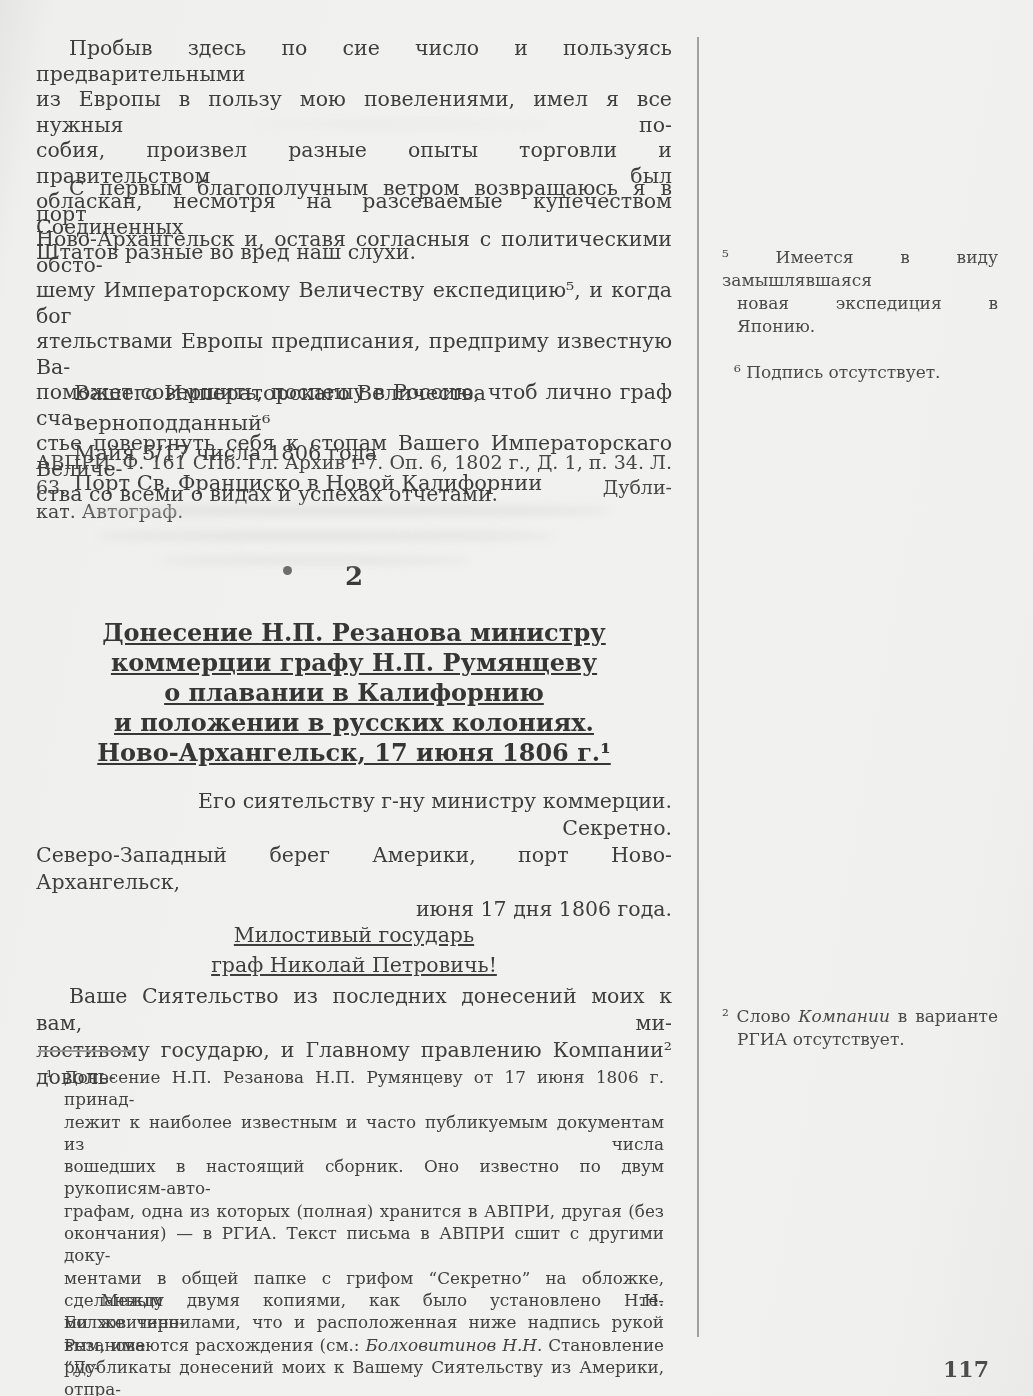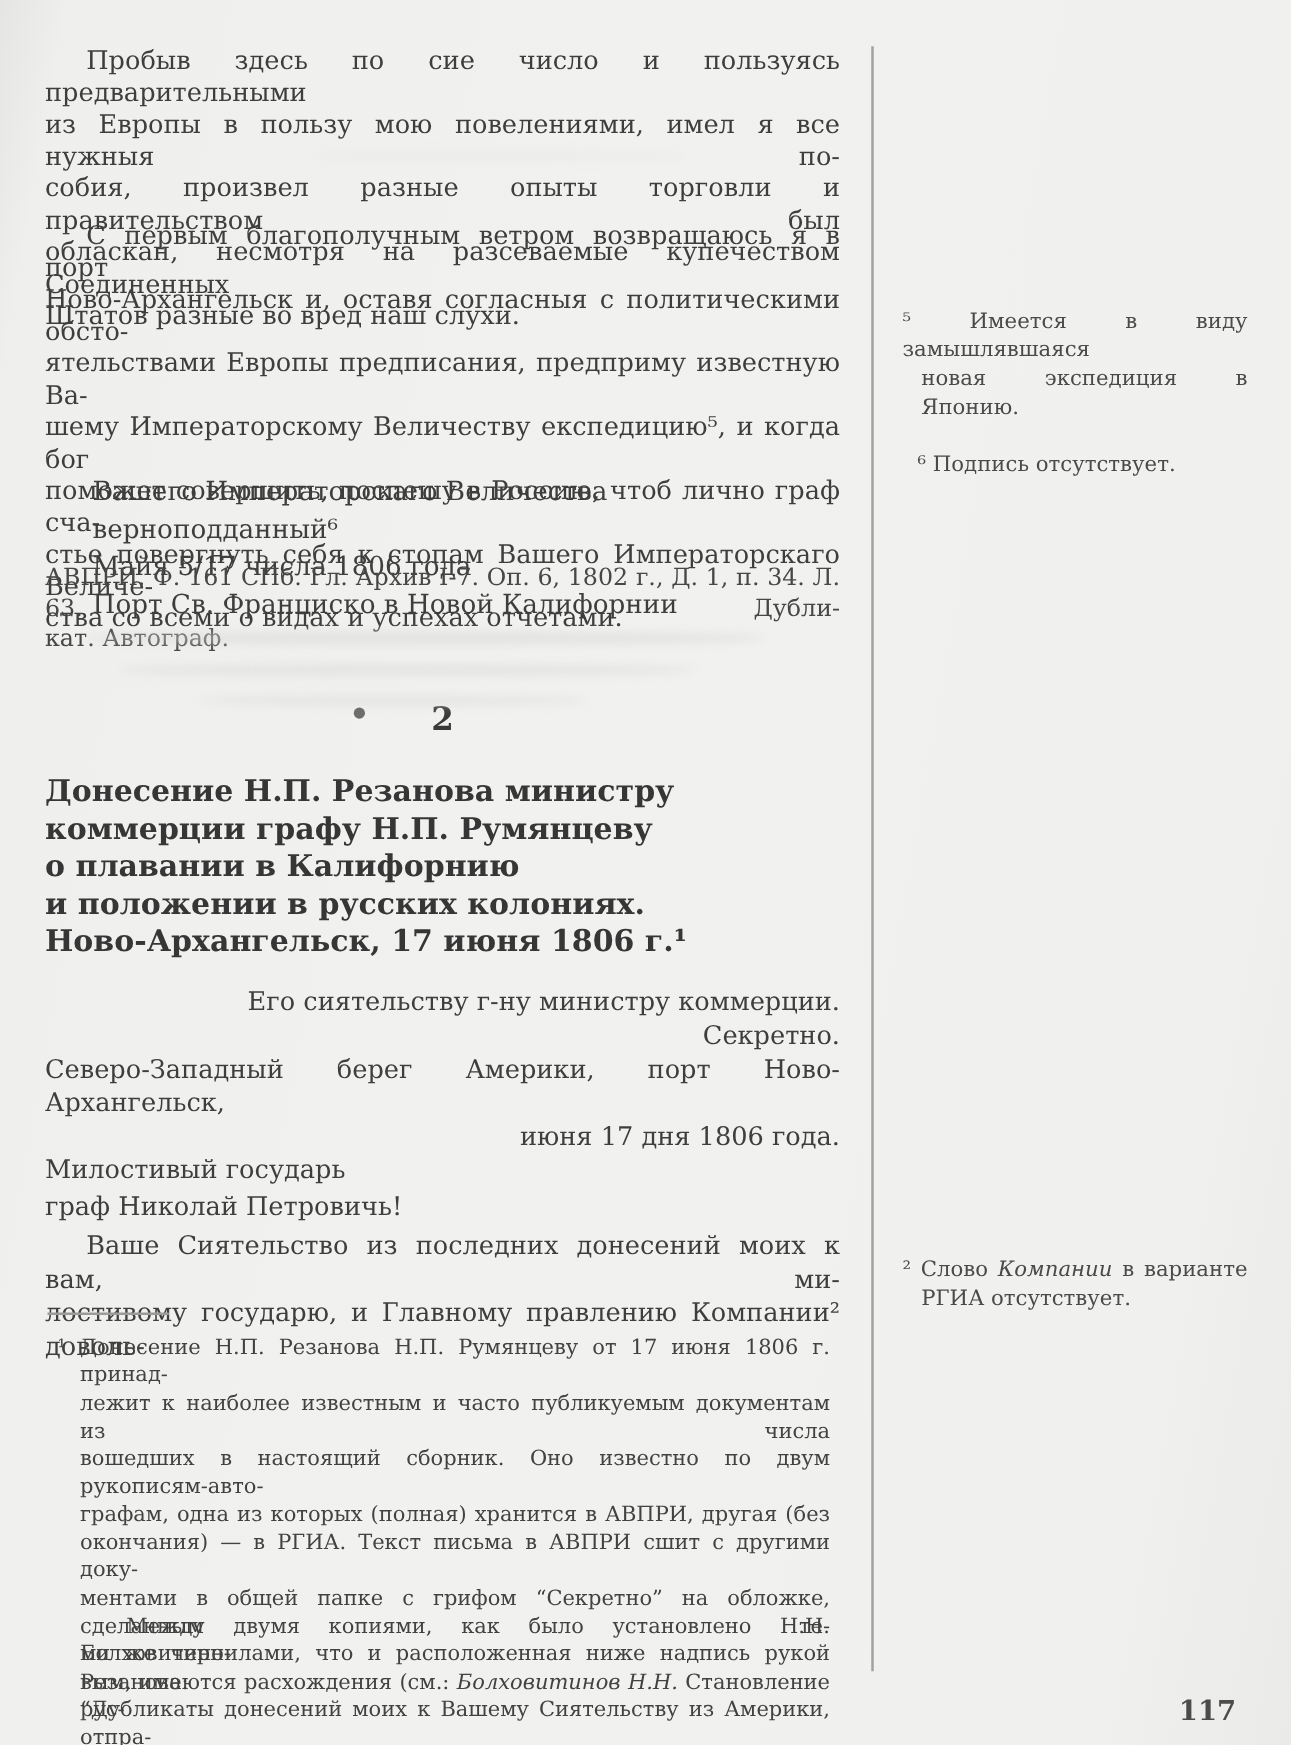--- a/index.html
+++ b/index.html
@@ -11,21 +11,21 @@
     font-family:"DejaVu Serif","Liberation Serif",serif;
     color:#3e3e3e;
     overflow:hidden;
   }
   .block{position:absolute;}
   .tline{min-height:1em;}
   
   .justify .tline{text-align:justify;text-align-last:justify;}
   .justify .tline.last{text-align-last:left;}
   .justify-all .tline{text-align:justify;text-align-last:justify;}
-  .center .tline{}
+  .center .tline{text-align:center;text-decoration:underline;}
   .right .tline{text-align:right;}
   .tline.fill{text-align:justify;text-align-last:justify;}
   .indent-first .tline:first-child{text-indent:33px;}
   .outdent-first .tline:first-child{text-indent:-18px;}
   .fn-indent .tline:first-child{text-indent:37px;}
   .hang .tline + .tline{padding-left:15px;}
   
   .para-main{left:36px;width:636px;font-size:20.5px;line-height:25.5px;}
   .p1{top:36px;}
   .p2{top:176px;}
@@ -63,22 +63,22 @@
   <div class="block para-main p1 justify indent-first">
       <div class="tline">Пробыв здесь по сие число и пользуясь предварительными</div>
       <div class="tline">из Европы в пользу мою повелениями, имел я все нужныя по-</div>
       <div class="tline">собия, произвел разные опыты торговли и правительством был</div>
       <div class="tline">обласкан, несмотря на разсеваемые купечеством Соединенных</div>
       <div class="tline last">Штатов разные во вред наш слухи.</div>
     </div>
   <div class="block para-main p2 justify indent-first">
       <div class="tline">С первым благополучным ветром возвращаюсь я в порт</div>
       <div class="tline">Ново-Архангельск и, оставя согласныя с политическими обсто-</div>
+      <div class="tline">шему Императорскому Величеству експедицию⁵, и когда бог</div>
       <div class="tline">ятельствами Европы предписания, предприму известную Ва-</div>
-      <div class="tline">шему Императорскому Величеству експедицию⁵, и когда бог</div>
       <div class="tline">поможет совершить, поспешу в Россию, чтоб лично граф сча-</div>
       <div class="tline">стье повергнуть себя к стопам Вашего Императорскаго Величе-</div>
       <div class="tline last">ства со всеми о видах и успехах отчетами.</div>
     </div>
 
   <div class="block signature">
       <div class="tline">Вашего Императорскаго Величества верноподданный⁶</div>
       <div class="tline">Майя 5/17 числа 1806 года</div>
       <div class="tline last">Порт Св. Франциско в Новой Калифорнии</div>
     </div>

